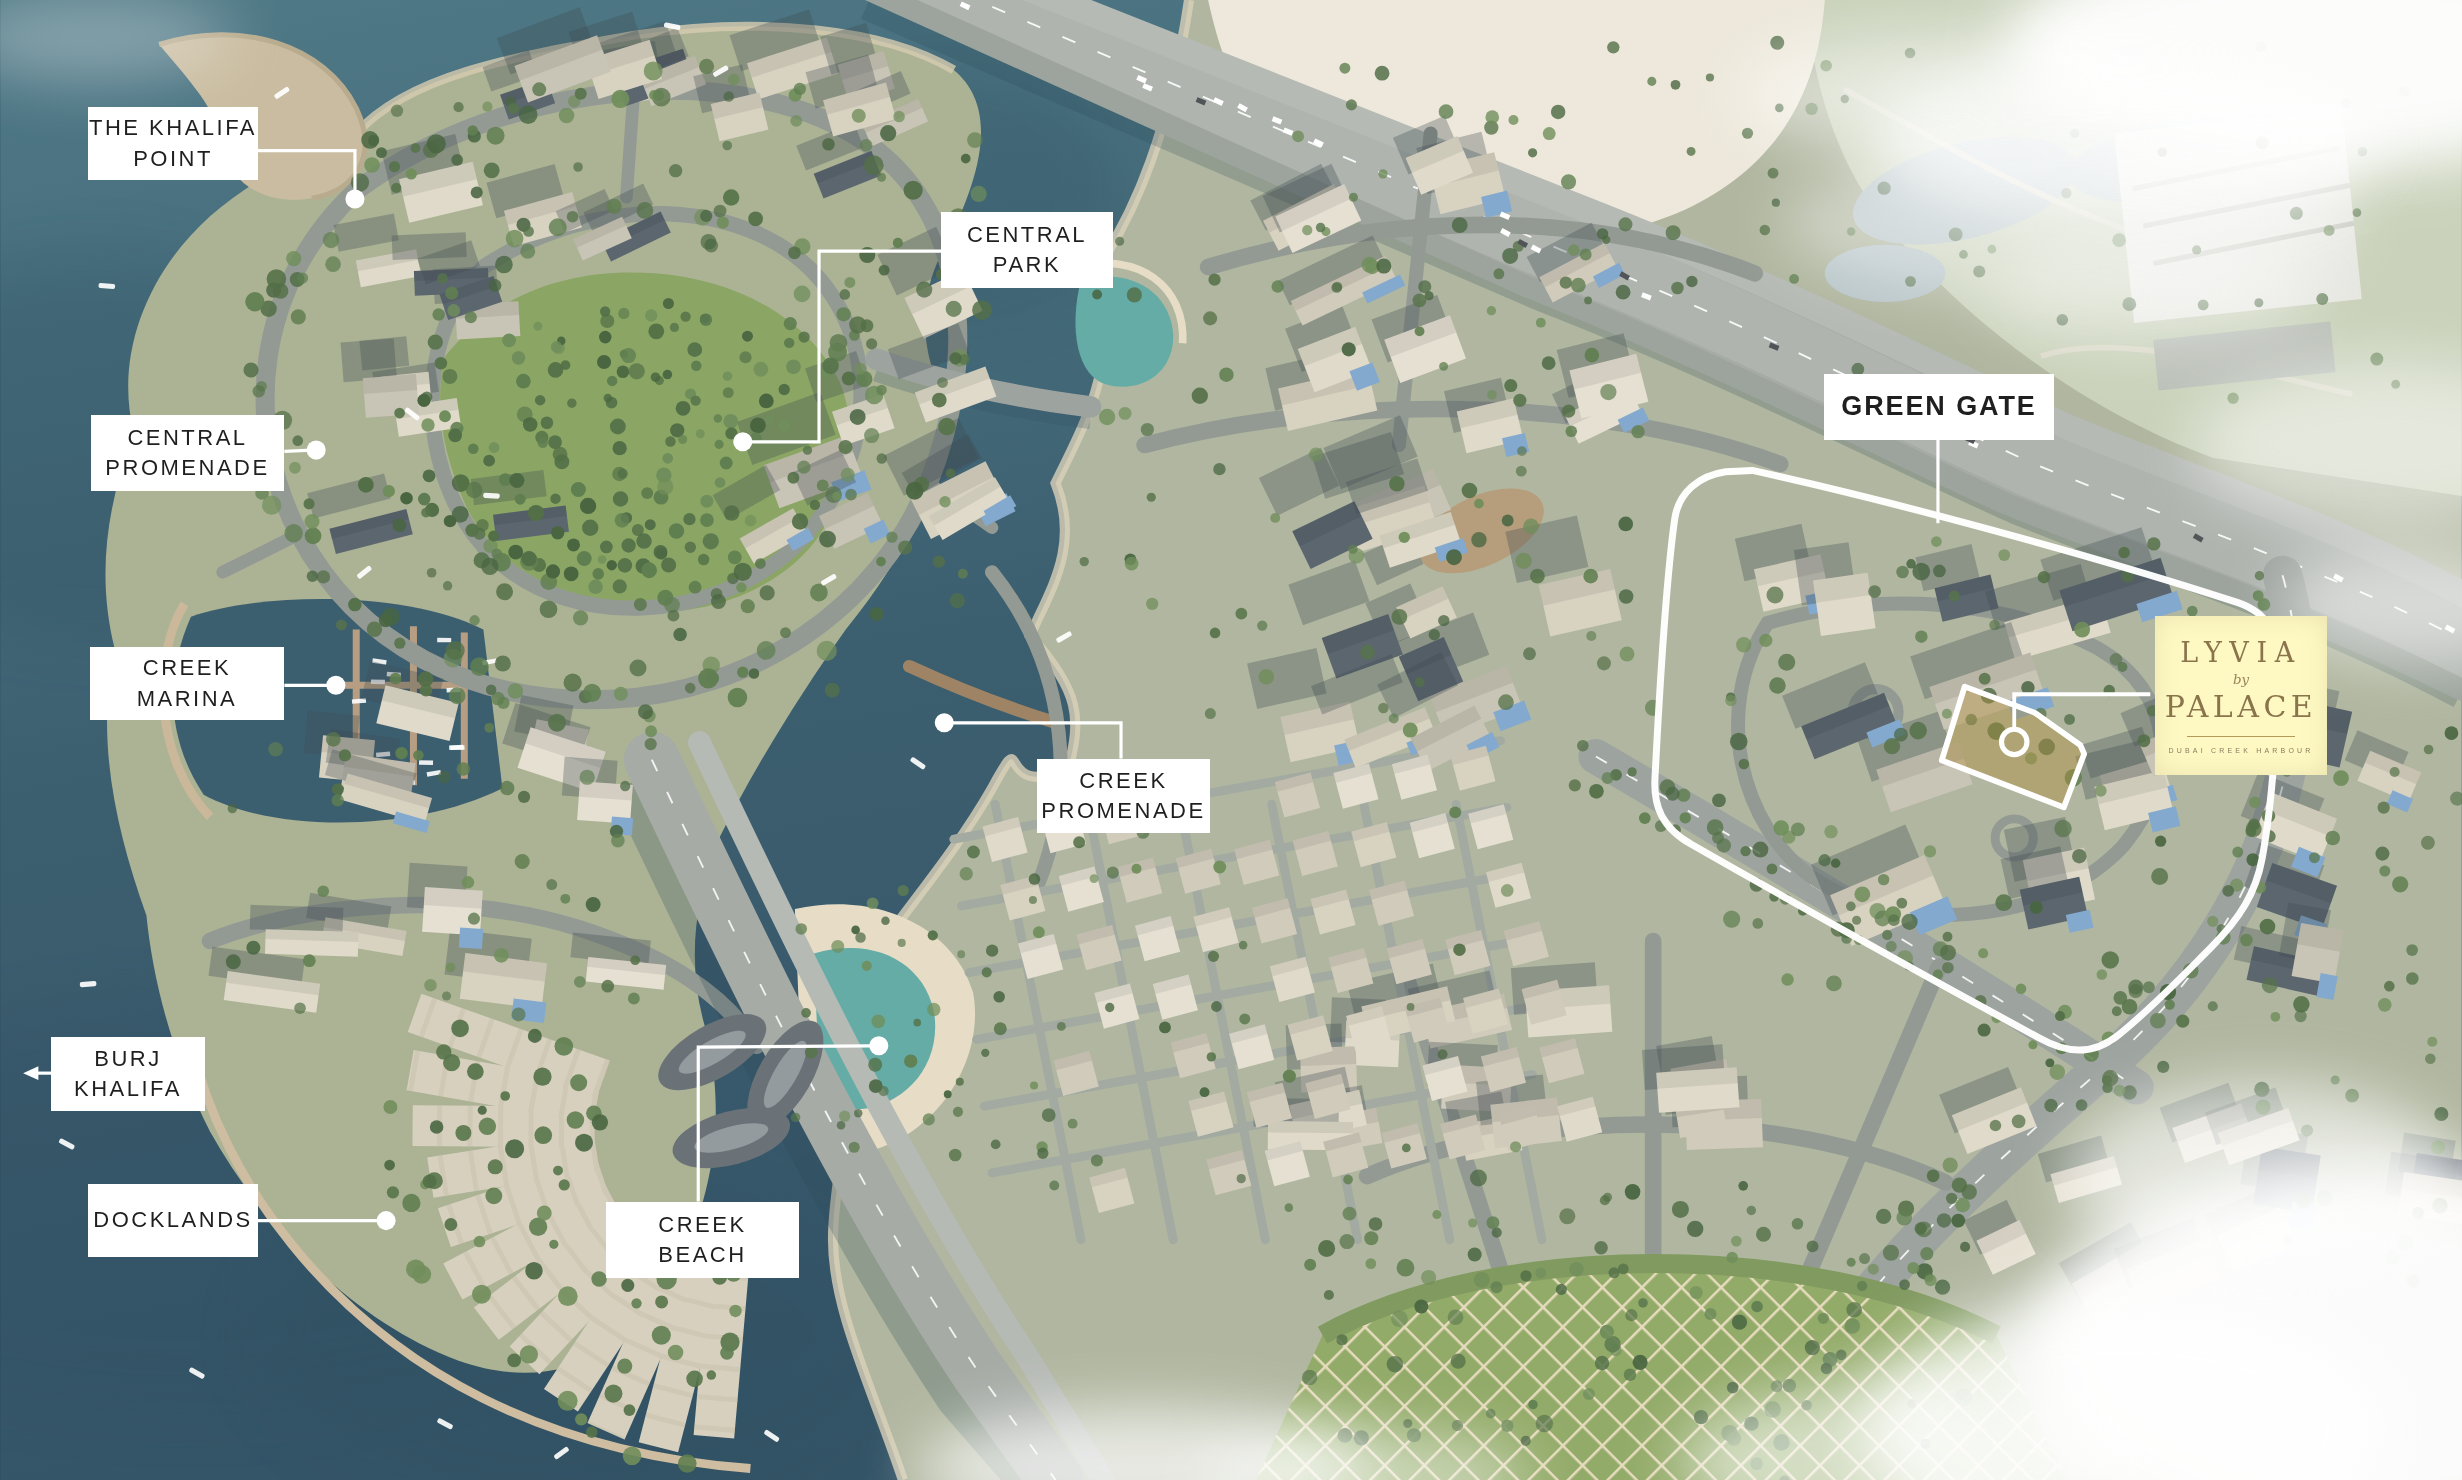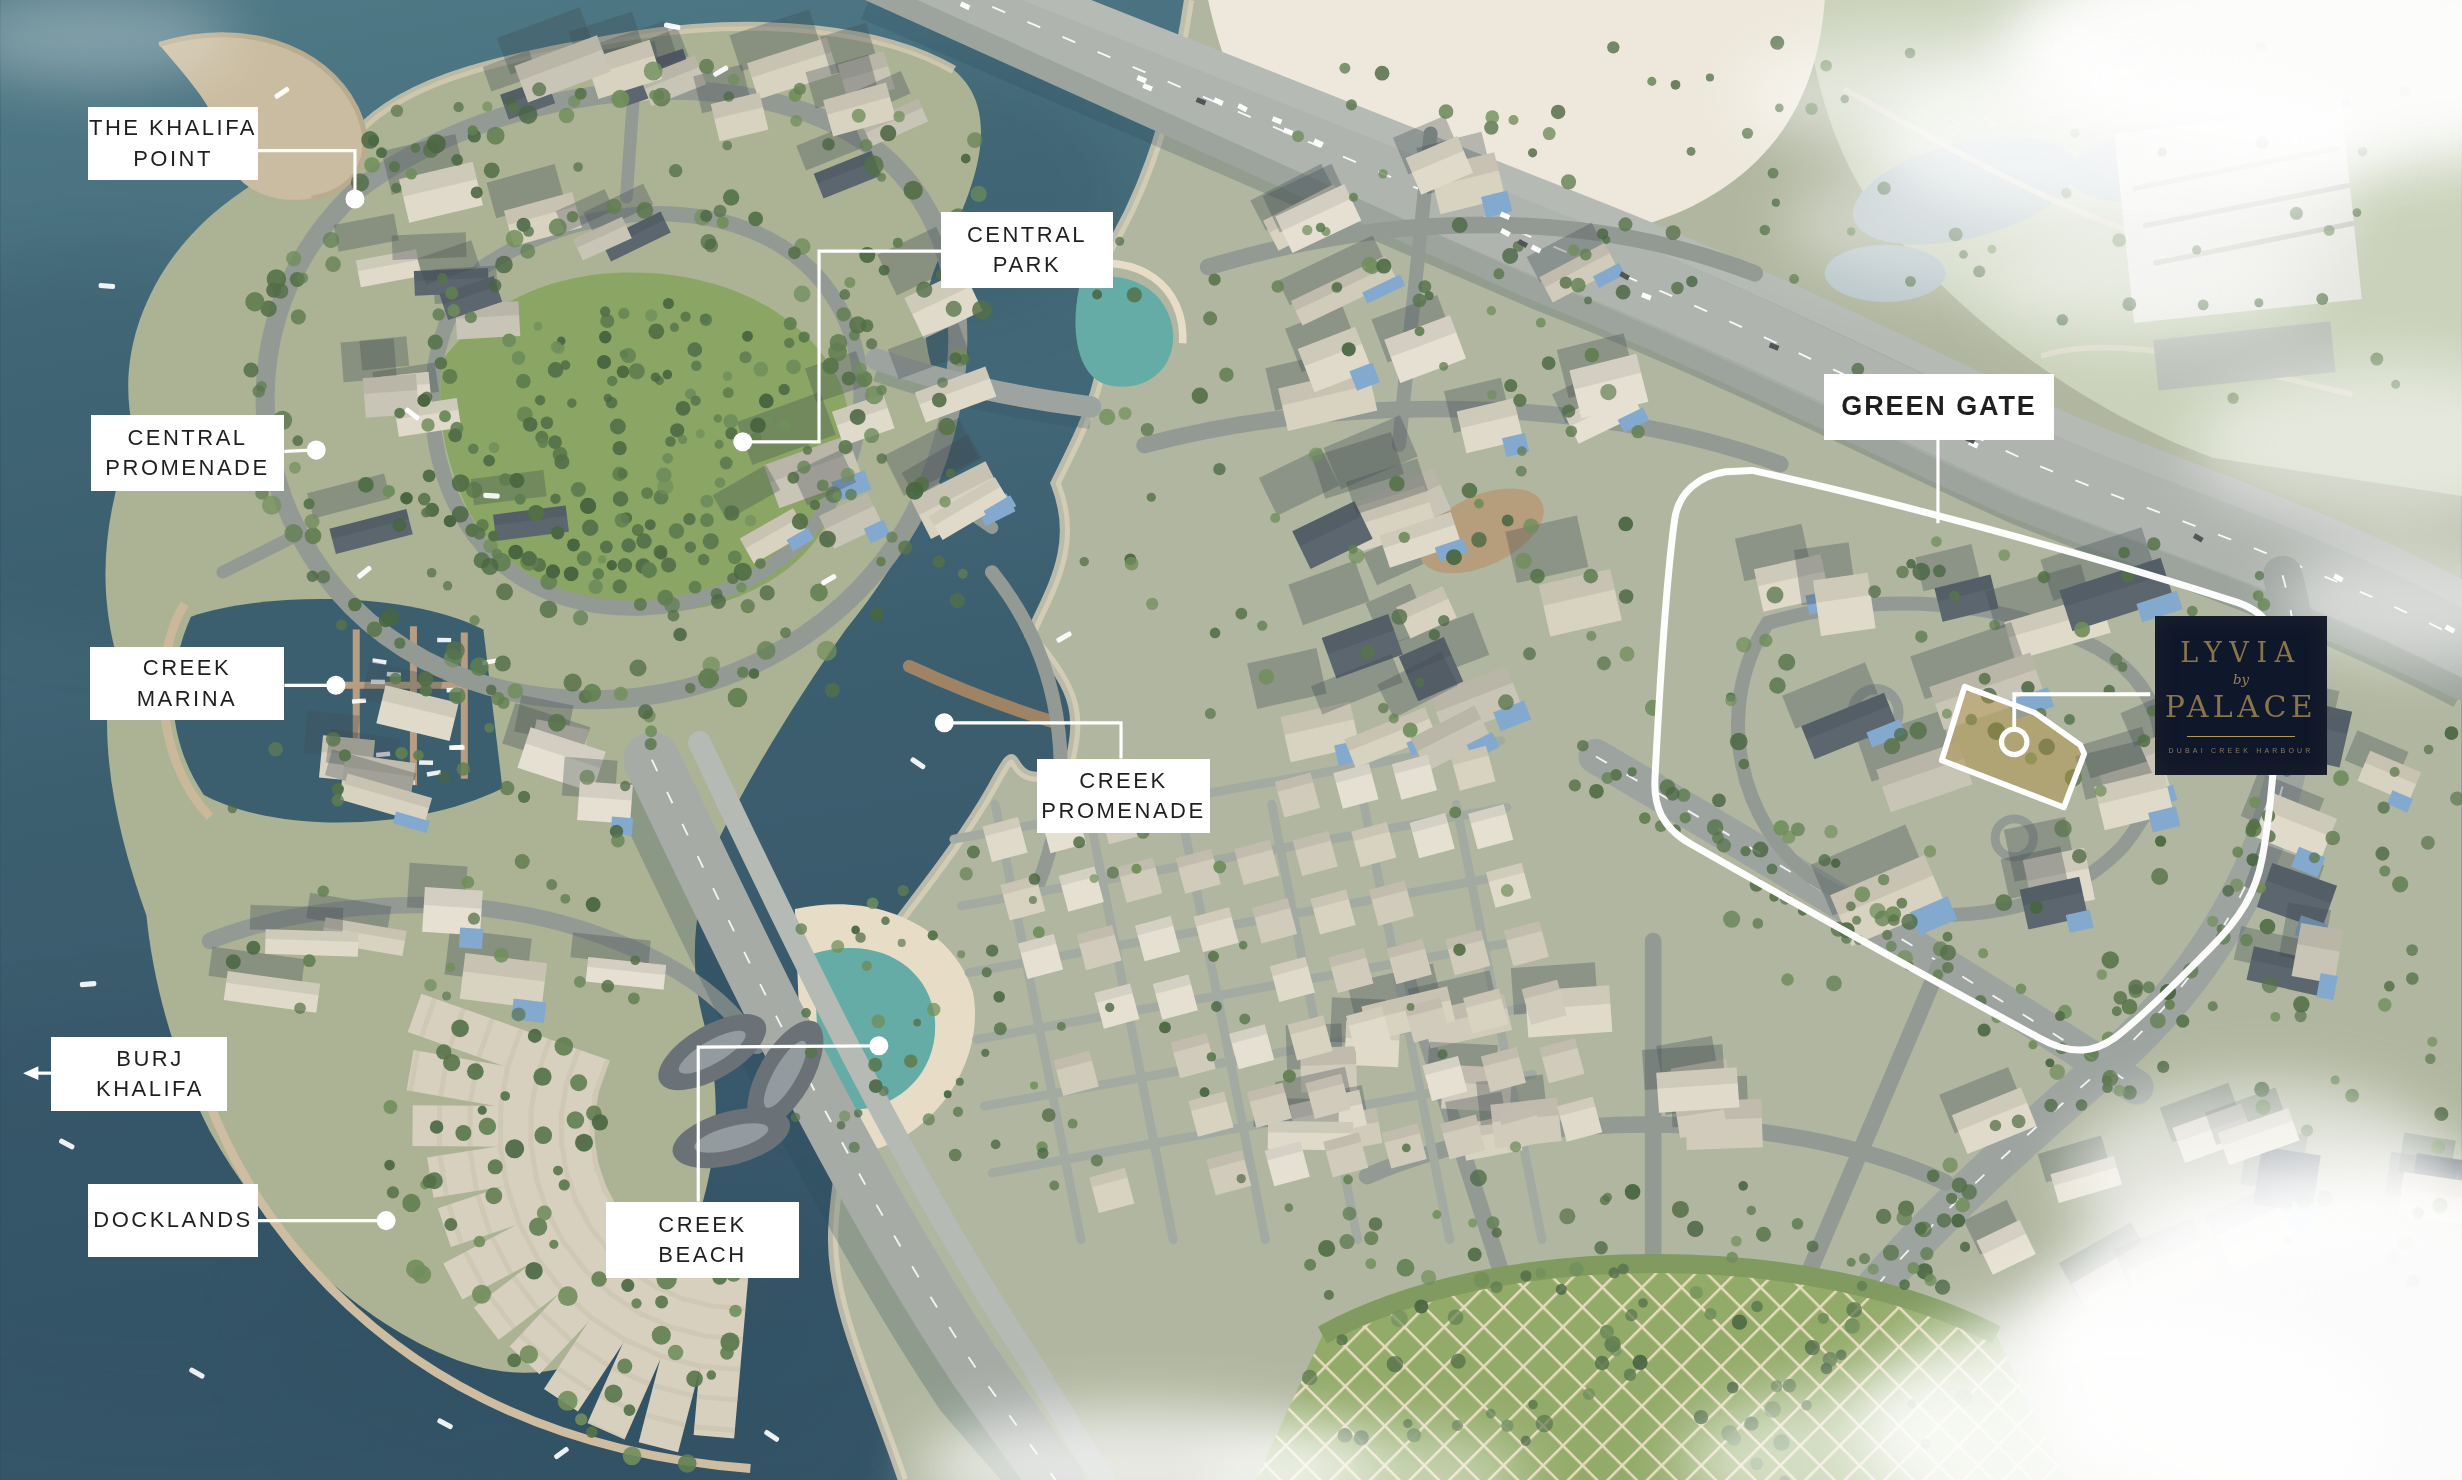--- a/index.html
+++ b/index.html
@@ -4,21 +4,21 @@
 <style>
   html,body{margin:0;padding:0;background:#27475a;}
   #stage{position:relative;width:2462px;height:1480px;overflow:hidden;
          font-family:"Liberation Sans",sans-serif;}
   #scene,#overlay{position:absolute;left:0;top:0;width:100%;height:100%;}
   .map-label{position:absolute;background:#ffffff;color:#1f1f1f;
     display:flex;flex-direction:column;align-items:center;justify-content:center;
     text-align:center;font-size:22px;letter-spacing:2.5px;line-height:1.38;
     font-weight:400;z-index:30;}
   .map-label.bold{font-weight:700;font-size:27px;letter-spacing:1.9px;}
-  #logo-card{position:absolute;background:#0f172a;z-index:30;
+  #logo-card{position:absolute;background:#fef9c3;z-index:30;
     display:flex;flex-direction:column;align-items:center;justify-content:center;
     font-family:"DejaVu Serif","Liberation Serif",serif;color:#8a744c;
     box-shadow:0 0 25.4px rgba(120,100,60,.15) inset;}
   #logo-card .l1{font-size:27px;letter-spacing:7.6px;font-weight:400;}
   #logo-card .by{font-style:italic;font-size:13.4px;margin:3.8px 0 2.5px 0;color:#9a835a;}
   #logo-card .l2{font-size:30px;letter-spacing:4.5px;}
   #logo-card .rule{width:108px;height:1.3px;background:#b49a5a;margin:11.4px 0 10.2px 0;}
   #logo-card .tag{font-size:7px;letter-spacing:3.2px;color:#8a7a5f;
     font-family:"Liberation Sans",sans-serif;}
 </style>
@@ -1830,21 +1830,21 @@
       <div>CREEK</div>
       <div>MARINA</div>
     </div>
     <div class="map-label bold" style="left: 1824px; top: 374px; width: 230px; height: 66px;">
       <div>GREEN GATE</div>
     </div>
     <div class="map-label" style="left: 1037px; top: 759px; width: 173px; height: 74px;">
       <div>CREEK</div>
       <div>PROMENADE</div>
     </div>
-    <div class="map-label" style="left: 51px; top: 1037px; width: 154px; height: 74px; padding-left: 22px;">
+    <div class="map-label" style="left: 51px; top: 1037px; width: 154px; height: 74px;">
       <div>BURJ</div>
       <div>KHALIFA</div>
     </div>
     <div class="map-label" style="left: 88px; top: 1184px; width: 170px; height: 73px;">
       <div>DOCKLANDS</div>
     </div>
     <div class="map-label" style="left: 606px; top: 1202px; width: 193px; height: 76px;">
       <div>CREEK</div>
       <div>BEACH</div>
     </div>

